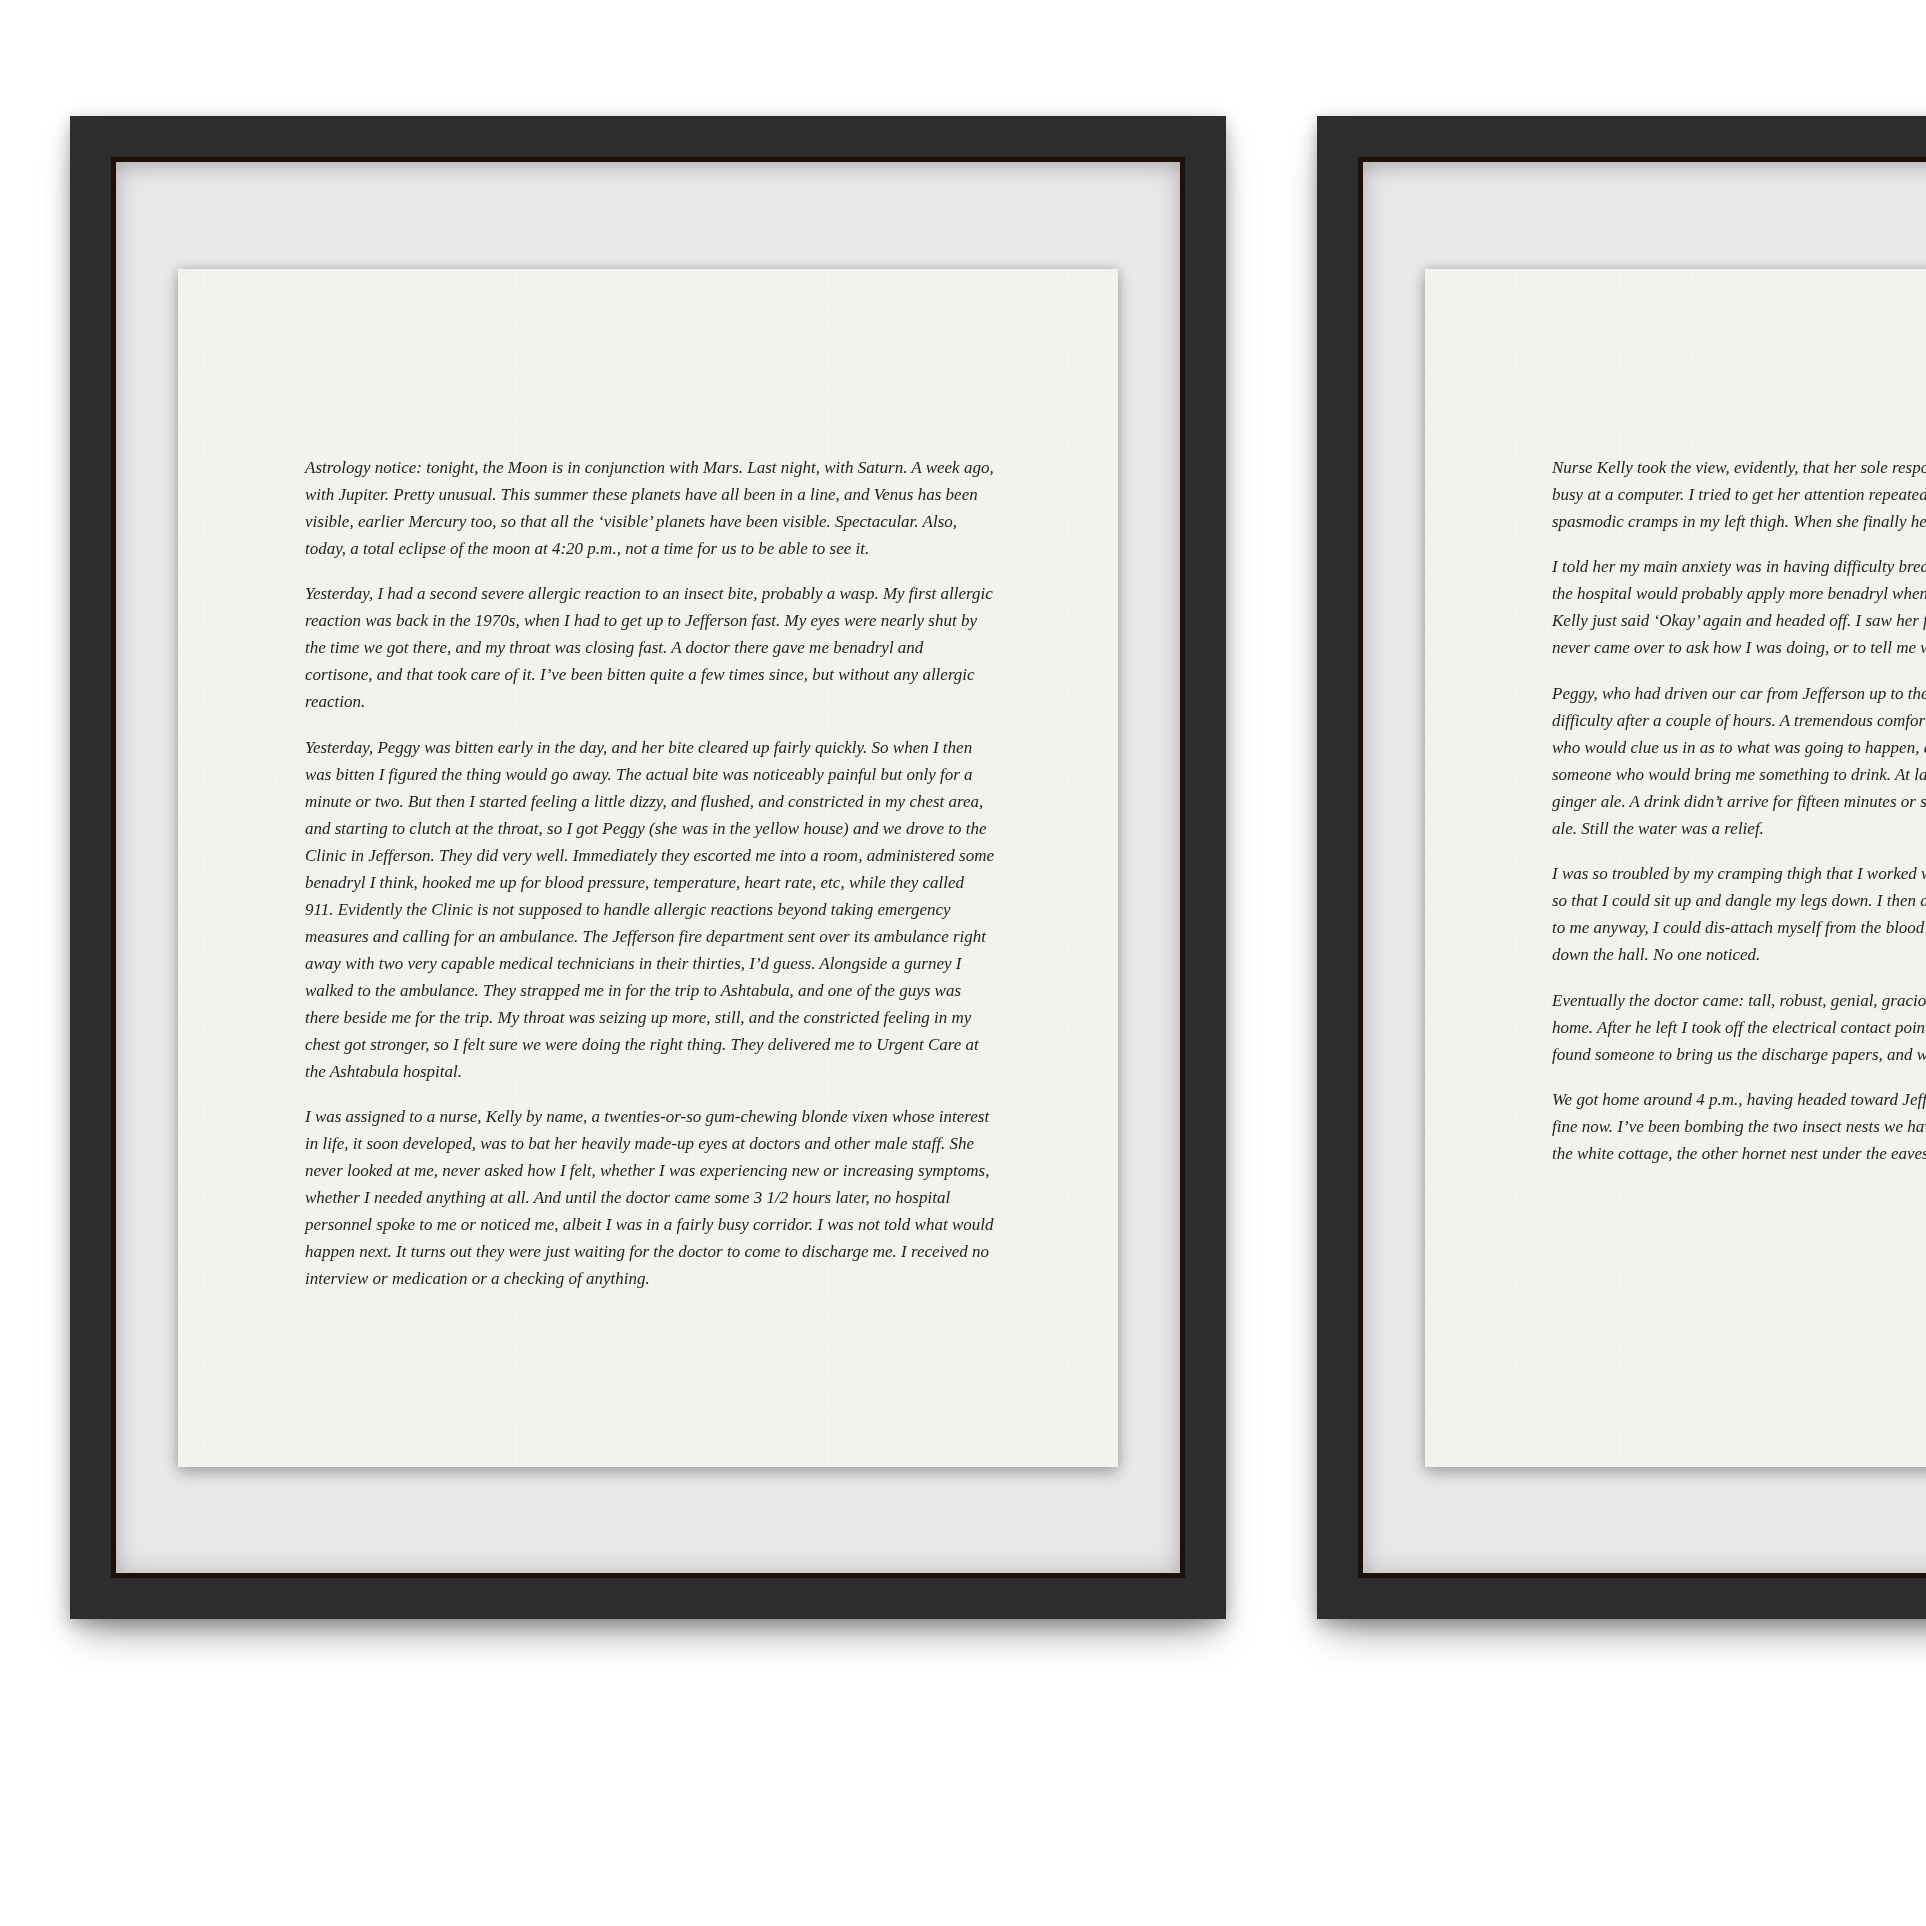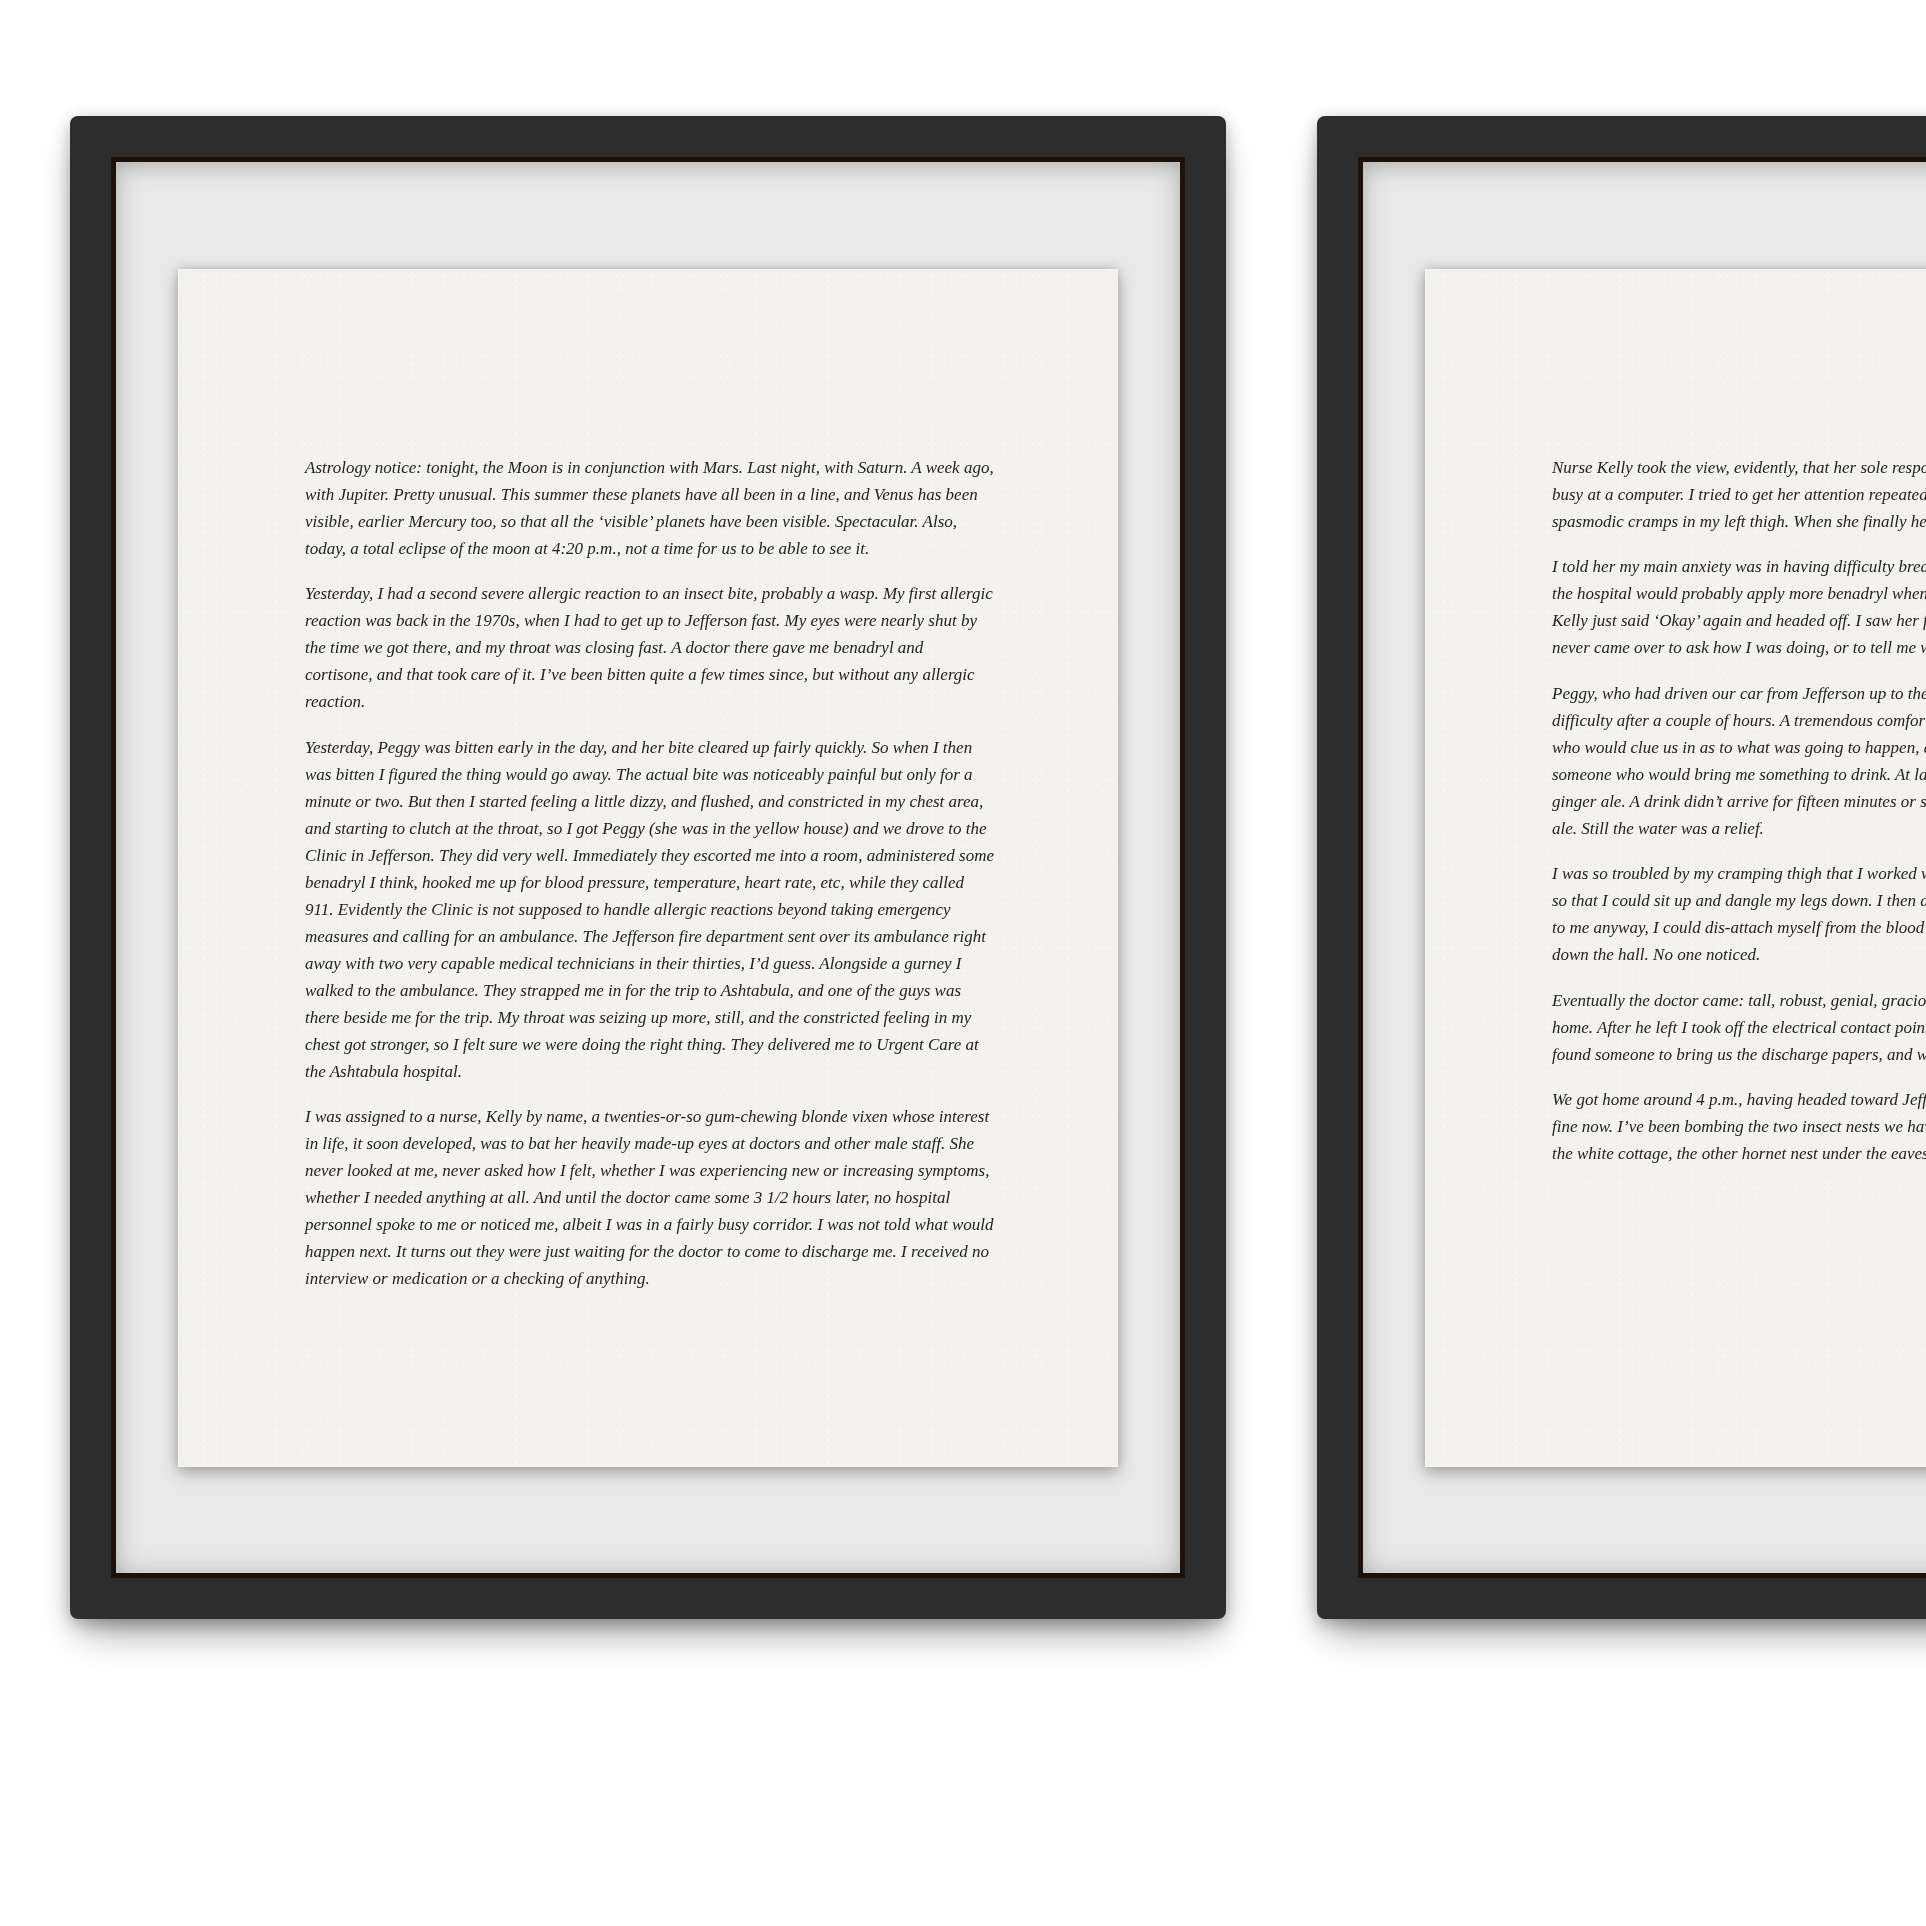--- a/index.html
+++ b/index.html
@@ -22,21 +22,20 @@
     top: 116px;
     width: 1156px;
     height: 1503px;
     box-sizing: border-box;
     padding: 41px;
     background: var(--frame, #2d2d2d);
     box-shadow:
       0 21px 37px -9.6px rgba(0,0,0,0.42),
       0 7px 14.6px rgba(0,0,0,0.16),
       0 0 17.3px rgba(0,0,0,0.10);
-    border-radius: 8px;
   }
   .frame-left  { left: 70px; }
   .frame-right { left: 1317px; }
   .lip {
     width: 100%;
     height: 100%;
     box-sizing: border-box;
     border: 5px solid var(--frame-lip, #1c110b);
   }
   .mat {

